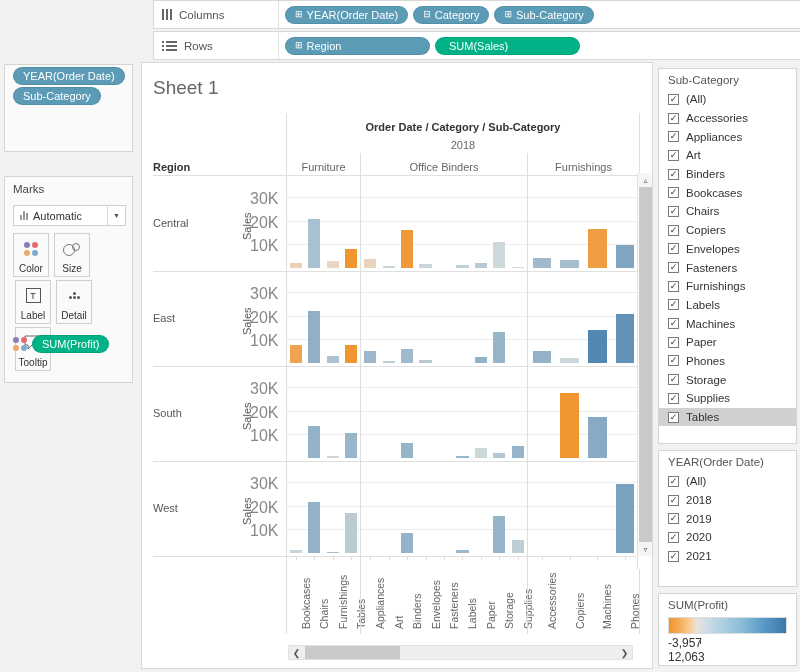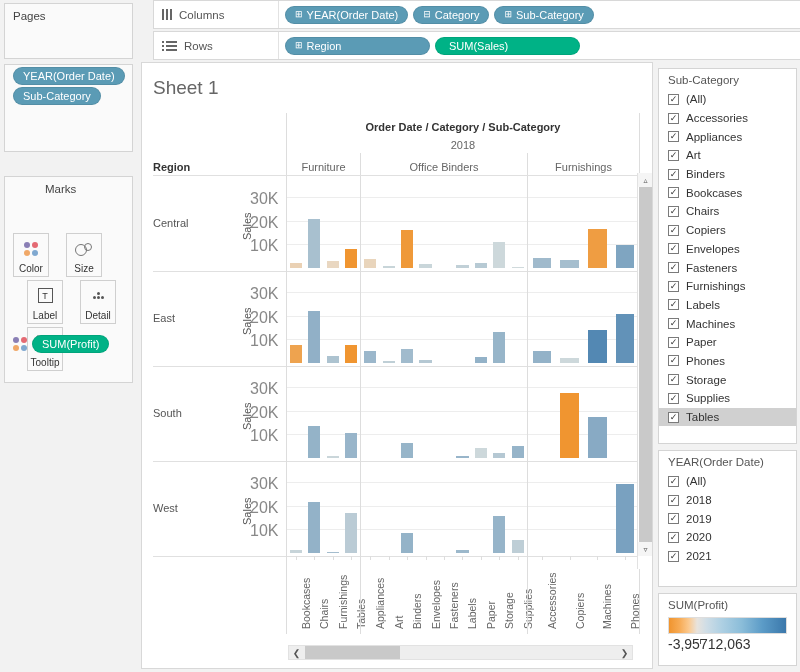--- a/index.html
+++ b/index.html
@@ -20,21 +20,21 @@
     background: #fafafa;
     border: 1px solid #d4d4d4;
     position: absolute; left: 4px; width: 129px;
   }
   .card-title {
     font-size: 11.5px; color: #444; padding: 6px 8px 4px 8px;
     background: #fafafa;
   }
   #pages-card { top: 3px; height: 56px; }
   #filters-card { top: 64px; height: 88px; }
-  #marks-card { top: 176px; height: 207px; padding-left: 32px; }
+  #marks-card { top: 176px; height: 207px; }
 
   .pill {
     display: inline-flex; align-items: center; gap: 4px;
     height: 18px; padding: 0 9px; border-radius: 9px;
     color: #fff; font-size: 11px; white-space: nowrap;
     border: 1px solid rgba(0,0,0,.08);
   }
   .pill.blue { background: #5b9bb5; }
   .pill.green { background: #00b286; }
   .pill-sq { font-size: 9px; line-height: 1; }
@@ -53,21 +53,21 @@
   .mark-type .mt-caret {
     width: 18px; height: 19px; border-left: 1px solid #d8d8d8;
     display: flex; align-items: center; justify-content: center; font-size: 7px; color:#555;
   }
   .btn-grid { position: absolute; left: 8px; top: 56px; width: 113px; }
   .mbtn {
     width: 36px; height: 44px; border: 1px solid #cfcfcf; background: #fafafa;
     display: inline-flex; flex-direction: column; align-items: center; justify-content: flex-end;
     padding-bottom: 2px; margin: 0 0 3px 0; vertical-align: top;
   }
-  .mbtn + .mbtn { margin-left: 14px; }
+  .mbtn + .mbtn { margin-left: 2px; }
   .mbtn .glyph { flex: 1; display: flex; align-items: center; justify-content: center; width: 100%; }
   .mbtn .cap { font-size: 10px; color: #333; line-height: 11px; }
   .dots4 { display: grid; grid-template-columns: 6px 6px; grid-gap: 2px; }
   .dots4 span { width: 6px; height: 6px; border-radius: 50%; display: block; }
   .dots-small { display:flex; flex-direction:column; align-items:center; gap:1px;}
   .dots-small .r1 { display:flex; gap:2px;}
   .dots-small .r2 { display:flex; gap:1px;}
   .dots-small i { width:3px;height:3px;border-radius:50%;background:#555;display:block;}
   .label-box { width: 15px; height: 15px; border: 1px solid #555; display:flex;align-items:center;justify-content:center;font-size:9px;color:#333;}
   .marks-pill-row { position: absolute; left: 8px; top: 158px; display: flex; align-items: center; gap: 5px; }
@@ -149,45 +149,51 @@
     font-size: 9px; color: #333; line-height: 1; flex: none;
   }
   .legend-bar {
     margin: 2px 9px 0 9px; height: 17px;
     background: linear-gradient(to right,
       #f0942e 0%, #f7ab55 9%, #fbc98f 17%, #e8e3dd 24%,
       #cfdde6 32%, #aed0e3 45%, #8bbdd9 62%, #5b9bc7 80%, #3b78ab 100%);
     border: 1px solid #ddd;
   }
   .legend-tick { position: absolute; left: 41px; top: 45px; width: 1px; height: 5px; background: #555; }
-  .legend-vals { display: flex; justify-content: flex-start; margin: 2px 9px 0 9px; font-size: 14px; color: #333; }
+  .legend-vals { display: flex; justify-content: flex-start; margin: 2px 9px 0 9px; font-size: 12px; color: #333; flex-direction: column; }
 </style>
 </head>
 <body>
 
 <div id="app">
 
   <div class="rail">
 
-    <div class="card" id="pages-card">
-      <div class="card-title">Pages</div>
-    </div>
 
     <div class="card" id="filters-card">
       <div class="pill blue filter-pill">
         <span>YEAR(Order Date)</span>
       </div>
       <div class="pill blue filter-pill">
         <span>Sub-Category</span>
       </div>
     </div>
 
     <div class="card" id="marks-card">
       <div class="card-title">Marks</div>
 
+      <div class="mark-type">
+        <span class="mt-icon">
+          <i style="height:5px"></i>
+            <i style="height:9px"></i>
+            <i style="height:7px"></i>
+        </span>
+        <span class="mt-label">Automatic</span>
+        <span class="mt-caret">▼</span>
+      </div>
 
       <div class="btn-grid">
         <div class="mbtn">
           <span class="glyph">
             <span class="dots4">
               <span style="background:#8a7fb5"></span>
                 <span style="background:#e46a73"></span>
               <span style="background:#f0a868"></span>
                 <span style="background:#7fa8d0"></span>
             </span>

